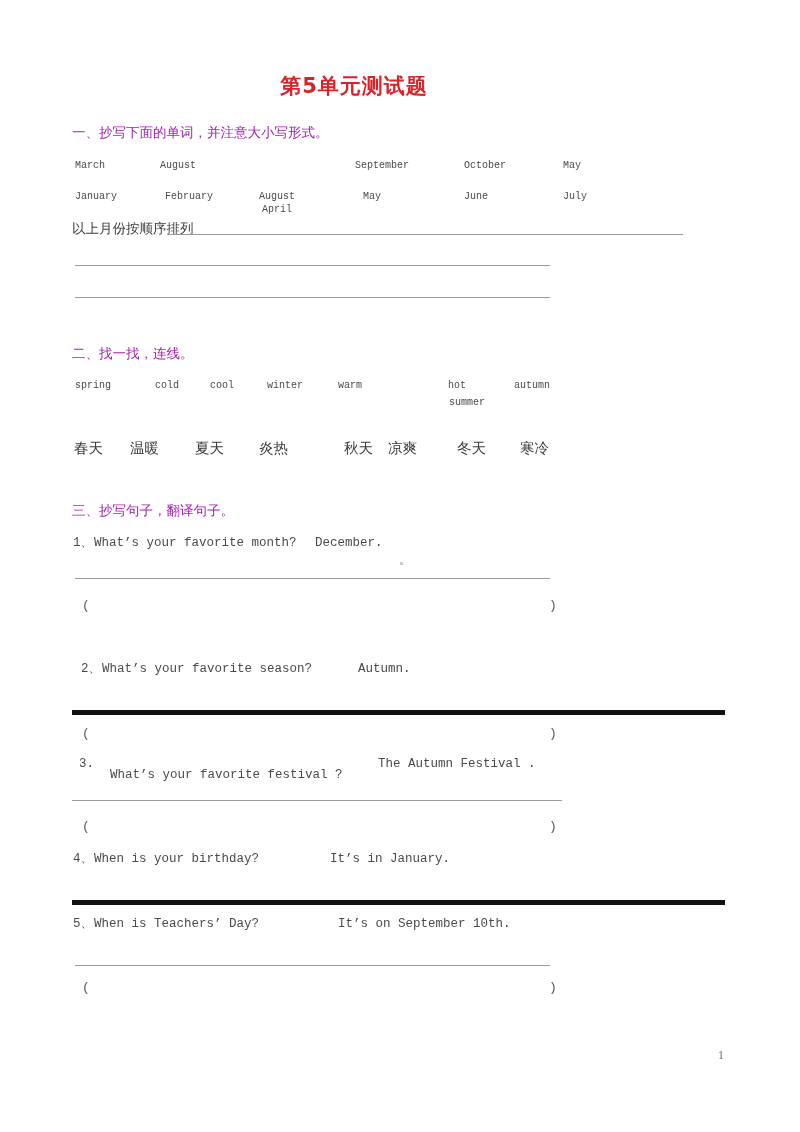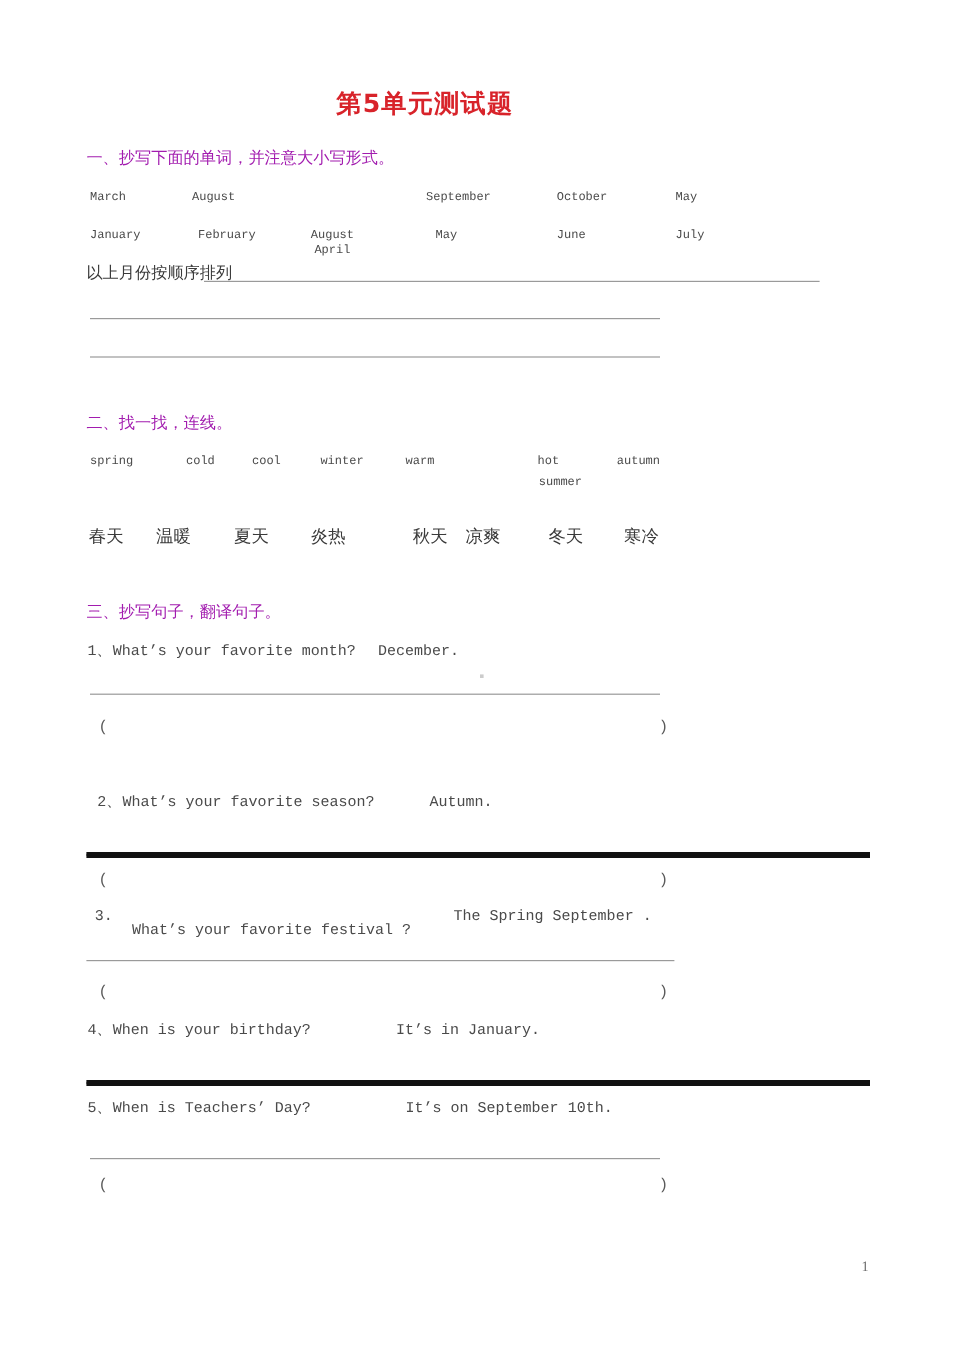--- a/index.html
+++ b/index.html
@@ -184,21 +184,21 @@
     <span class="token mono-q" style="left:102px; top:663px;">What’s your favorite season?</span>
     <span class="token mono-q" style="left:358px; top:663px;text-align:right;">Autumn.</span>
     <div class="rule-thick" style="left:72px; top:710px; width:653px;"></div>
     <span class="paren" style="left:82px; top:727px;">(</span>
     <span class="paren" style="left:549px; top:727px;">)</span>
   </div>
 
   <div>
     <span class="token mono-q" style="left:79px; top:758px;">3.</span>
     <span class="token mono-q" style="left:110px; top:758px;margin-top:11px;">What’s your favorite festival ?</span>
-    <span class="token mono-q" style="left:378px; top:758px;">The Spring September .</span>
+    <span class="token mono-q" style="left:378px; top:758px;">The Autumn Festival .</span>
     <div class="rule-thin" style="left:72px; top:800px; width:490px;"></div>
     <span class="paren" style="left:82px; top:820px;">(</span>
     <span class="paren" style="left:549px; top:820px;">)</span>
   </div>
 
   <div>
     <span class="token mono-q" style="left:73px; top:853px;">4、</span>
     <span class="token mono-q" style="left:94px; top:853px;">When is your birthday?</span>
     <span class="token mono-q" style="left:330px; top:853px;">It’s in January.</span>
     <div class="rule-thick" style="left:72px; top:900px; width:653px;"></div>

